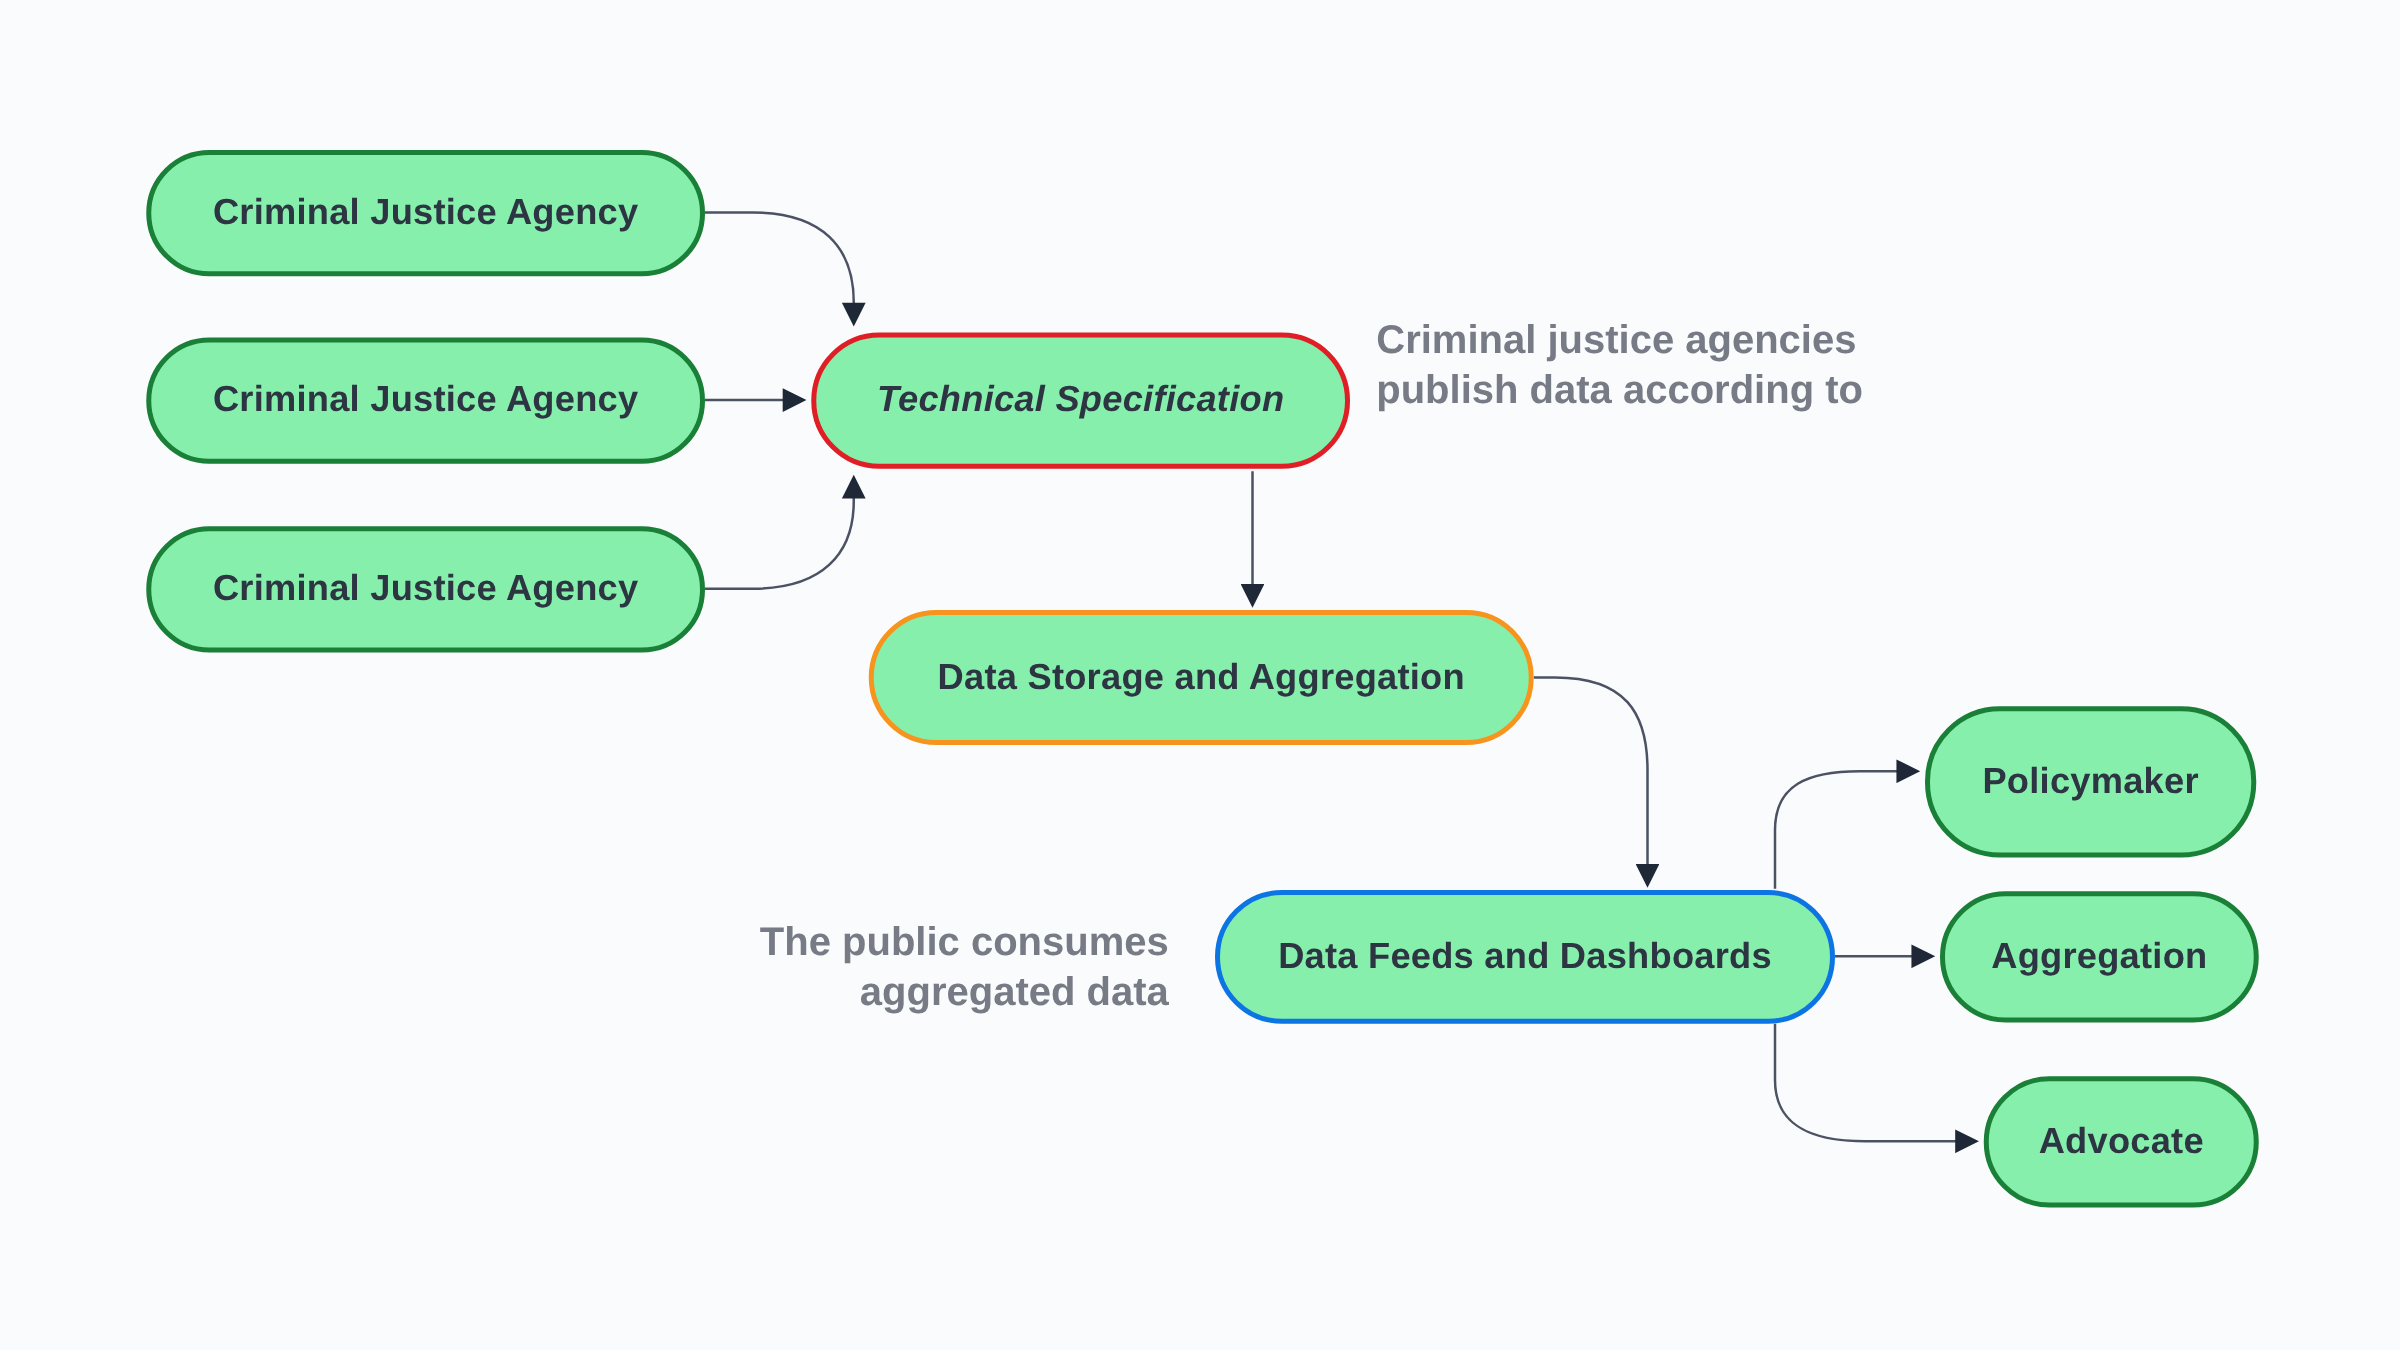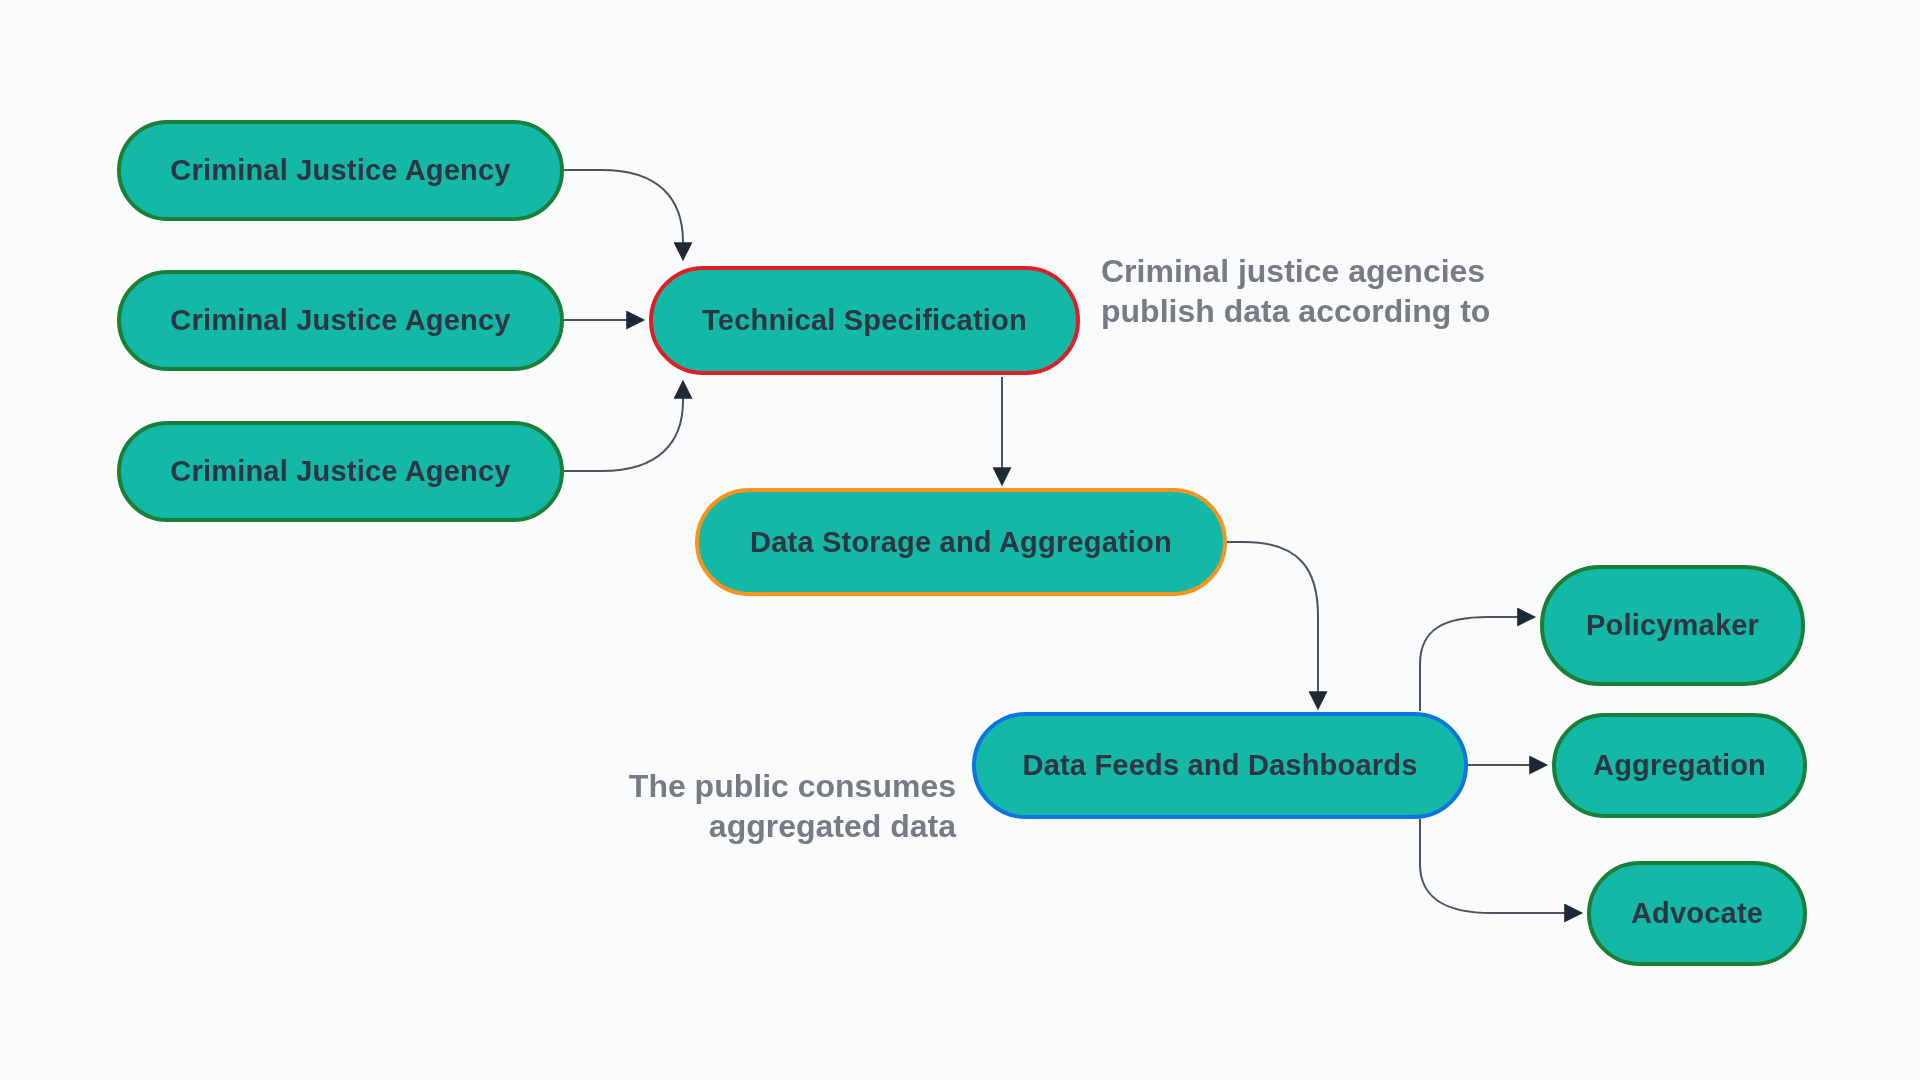--- a/index.html
+++ b/index.html
@@ -26,34 +26,34 @@
     height: 1080px;
   }
   svg.edges path.connector {
     fill: none;
     stroke: #4b5263;
     stroke-width: 2;
   }
   .node {
     position: absolute;
     box-sizing: border-box;
-    background: #14b8a6;
+    background: #86efac;
     border: 4px solid #1a7f37;
     border-radius: 60px;
     display: flex;
     align-items: center;
     justify-content: center;
     color: #2d3543;
     font-size: 29px;
     font-weight: 700;
     letter-spacing: 0.2px;
     white-space: nowrap;
   }
   .node.green  { border-color: #1a7f37; }
-  .node.red    { border-color: #e01e25; }
+  .node.red    { border-color: #e01e25; font-style: italic; }
   .node.orange { border-color: #f7941d; }
   .node.blue   { border-color: #0d74e4; }
   .annotation {
     position: absolute;
     color: #767b85;
     font-size: 32px;
     font-weight: 700;
     line-height: 40px;
   }
   .annotation.align-right { text-align: right; }
@@ -113,18 +113,18 @@
 
   <div class="node green" style="left:1587px; top:861px; width:220px; height:105px;">
     <span>Advocate</span>
   </div>
 
   <div class="annotation" style="left:1101px; top:251px; width:400px;">
     <div>Criminal justice agencies</div>
     <div>publish data according to</div>
   </div>
 
-  <div class="annotation align-right" style="left:616px; top:733px; width:340px;margin-top:33px;">
+  <div class="annotation align-right" style="left:595px; top:733px; width:340px;">
     <div>The public consumes</div>
     <div>aggregated data</div>
   </div>
 
 </div>
 
 </body></html>

